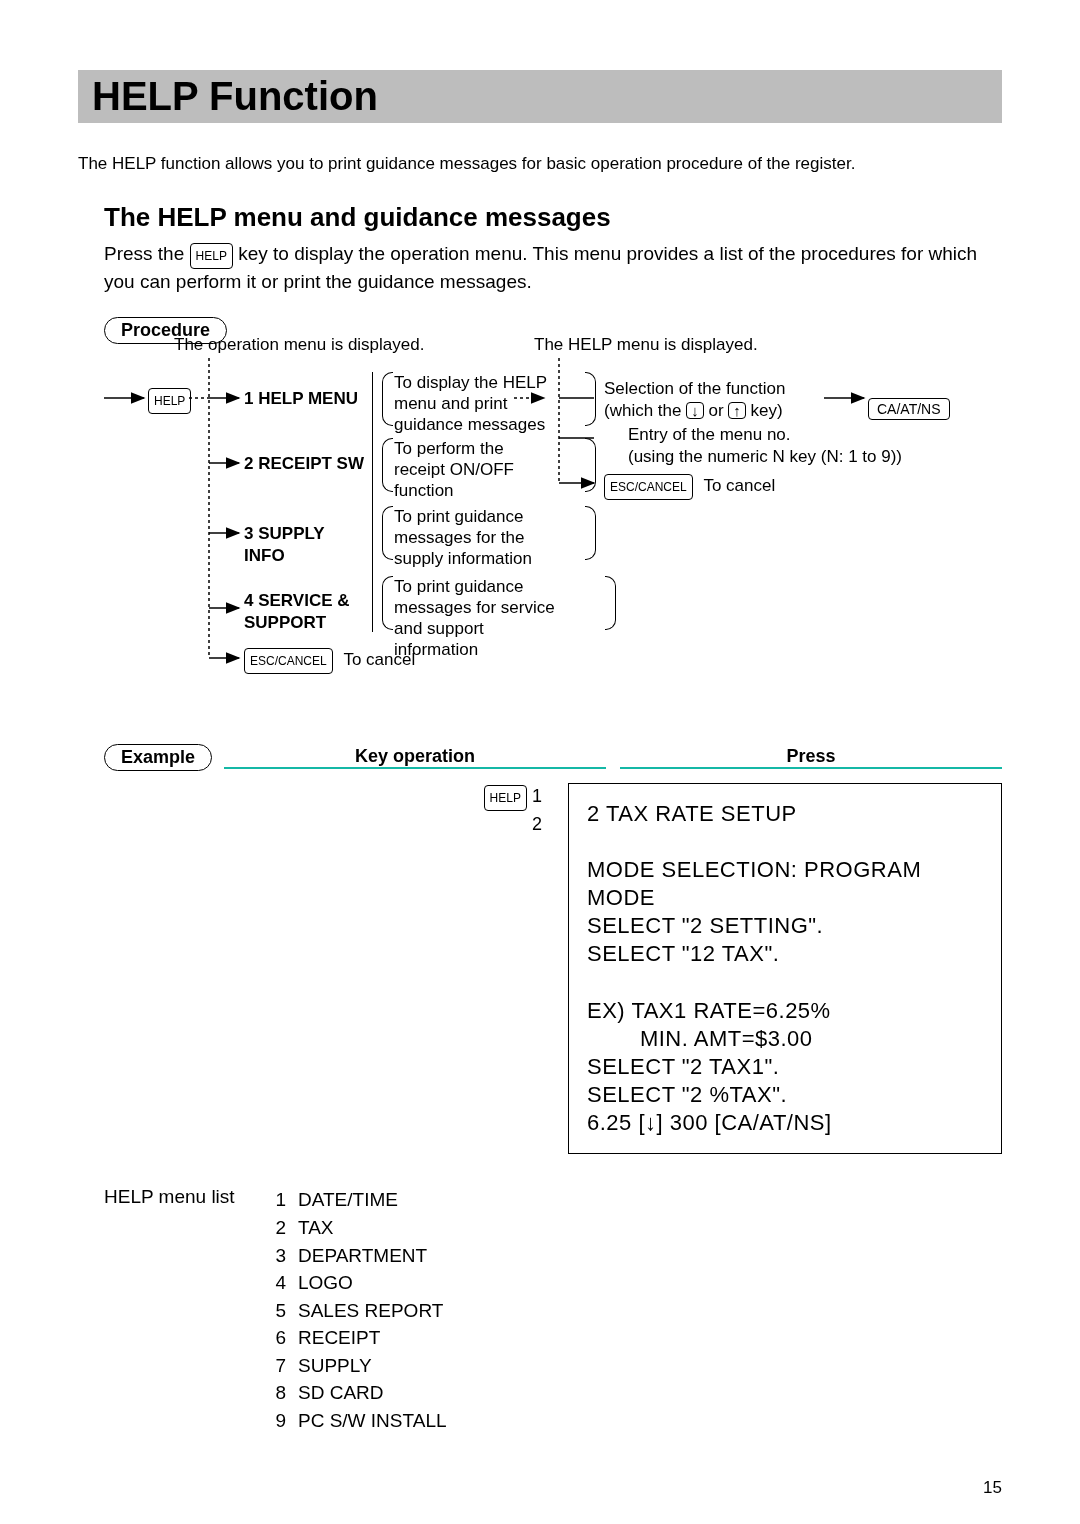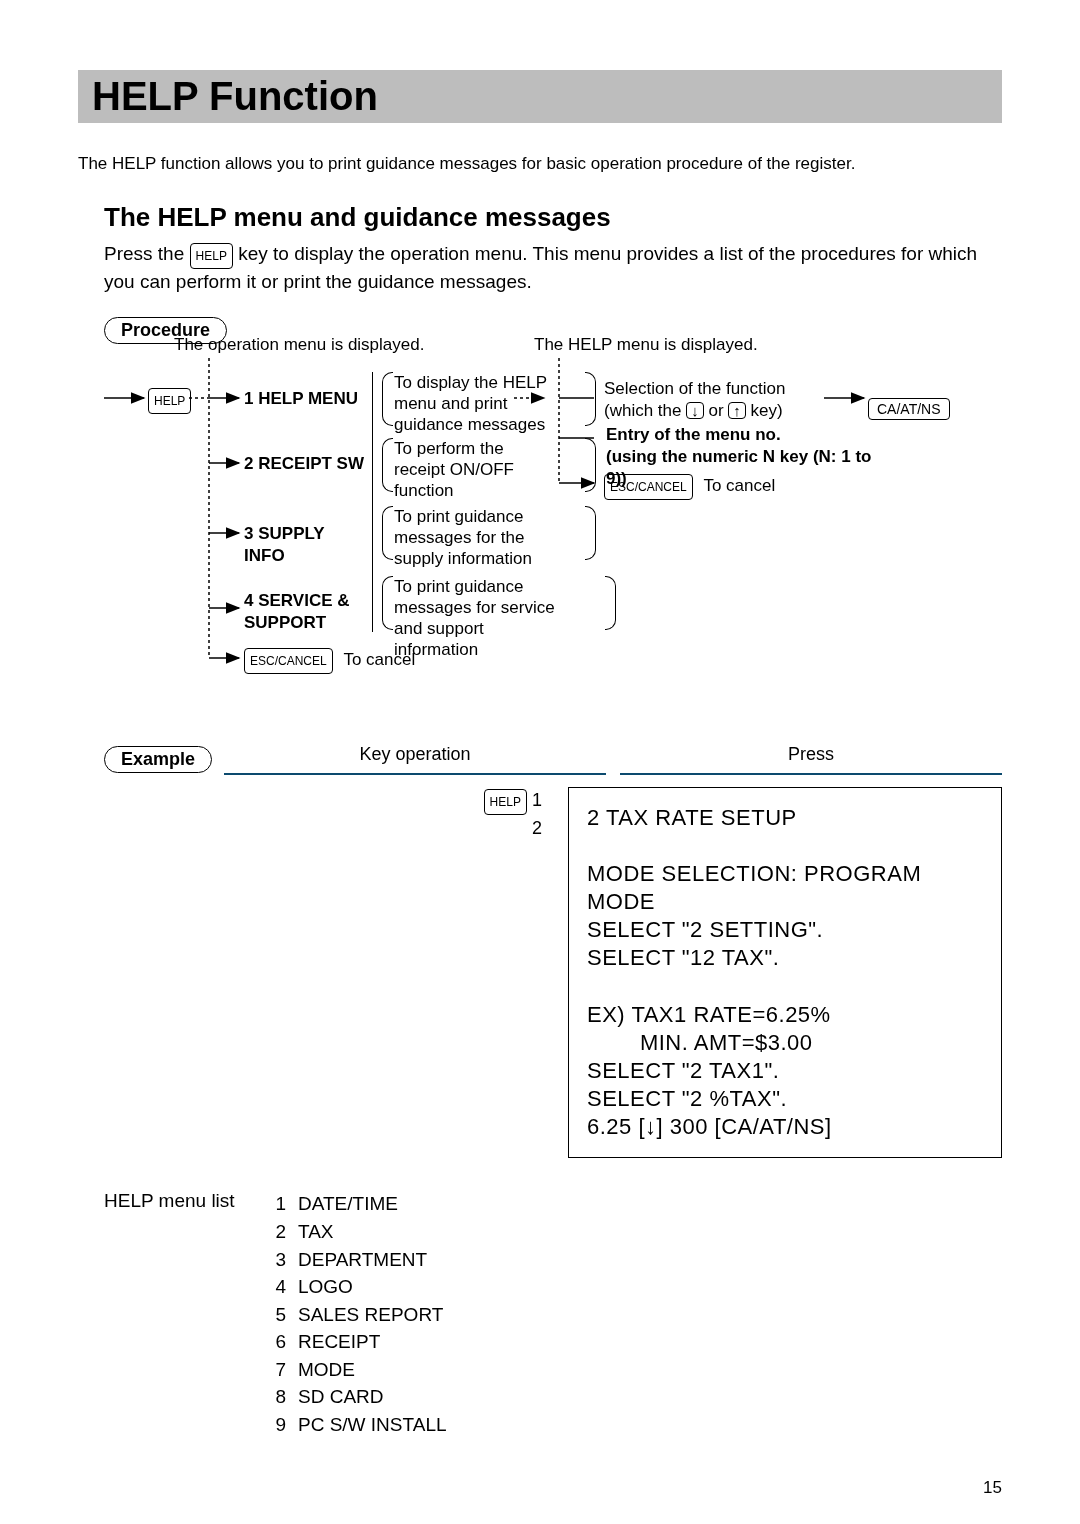--- a/index.html
+++ b/index.html
@@ -22,21 +22,21 @@
   .flow .bold{font-weight:bold;}
   .flow svg{position:absolute;left:0;top:0;}
 
   .desc-cell{position:absolute;font-size:17px;line-height:1.25;}
   .desc-cell .brace-l,.desc-cell .brace-r{position:absolute;top:0;bottom:0;width:10px;}
   .desc-cell .brace-l{left:-12px;border-left:1.5px solid #000;border-top:1.5px solid #000;border-bottom:1.5px solid #000;border-radius:10px 0 0 10px;}
   .desc-cell .brace-r{right:-12px;border-right:1.5px solid #000;border-top:1.5px solid #000;border-bottom:1.5px solid #000;border-radius:0 10px 10px 0;}
 
   .example-row{display:flex;align-items:center;margin-top:36px;}
   .example-headers{flex:1;display:flex;}
-  .eh{flex:1;text-align:center;font-weight:normal;font-size:18px;border-bottom:2px solid #0c4a6e;padding-bottom:8px;}
+  .eh{flex:1;text-align:center;font-weight:bold;font-size:18px;border-bottom:2px solid #14b8a6;padding-bottom:0;}
 
   .example-body{display:flex;margin-top:12px;}
   .ecol{flex:1;}
   .keyops{text-align:right;font-size:18px;line-height:1.5;padding-right:22px;}
 
   .receipt{border:1.5px solid #000;margin-left:4px;padding:16px 18px;font-family:'Arial Narrow','Helvetica Condensed','Liberation Sans Narrow',Arial,sans-serif;font-stretch:condensed;font-size:22px;line-height:1.28;letter-spacing:0.5px;}
 
   .menu-list{display:flex;margin-top:32px;font-size:19px;}
   .menu-list-label{width:160px;}
   .menu-list-items{}
@@ -114,21 +114,21 @@
           <span class="keycap">ESC/CANCEL</span>
           <span style="margin-left:6px;">To cancel</span>
         </div>
 
         <div class="node" style="left:500px;top:20px;width:220px;">
           <div>Selection of the function</div>
           <div>
             <span>(which the </span><span class="keycap sm">↓</span><span> or </span><span class="keycap sm">↑</span><span> key)</span>
           </div>
         </div>
-        <div class="node" style="left:502px;top:66px;width:280px;font-weight:bold;">
+        <div class="node" style="left:524px;top:66px;width:280px;">
           <div>Entry of the menu no.</div>
           <div>(using the numeric N key (N: 1 to 9))</div>
         </div>
         <div class="node" style="left:500px;top:116px;">
           <span class="keycap">ESC/CANCEL</span>
           <span style="margin-left:6px;">To cancel</span>
         </div>
         <span class="keycap lg" style="position:absolute;left:764px;top:40px;">CA/AT/NS</span>
 
       </div>
@@ -186,21 +186,21 @@
         <div class="mi">
             <span class="n">5</span>
             <span>SALES REPORT</span>
           </div>
         <div class="mi">
             <span class="n">6</span>
             <span>RECEIPT</span>
           </div>
         <div class="mi">
             <span class="n">7</span>
-            <span>MODE</span>
+            <span>SUPPLY</span>
           </div>
         <div class="mi">
             <span class="n">8</span>
             <span>SD CARD</span>
           </div>
         <div class="mi">
             <span class="n">9</span>
             <span>PC S/W INSTALL</span>
           </div>
       </div>

